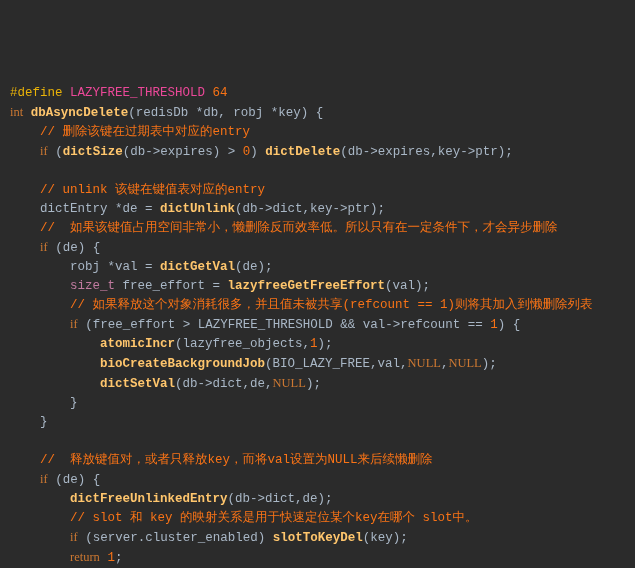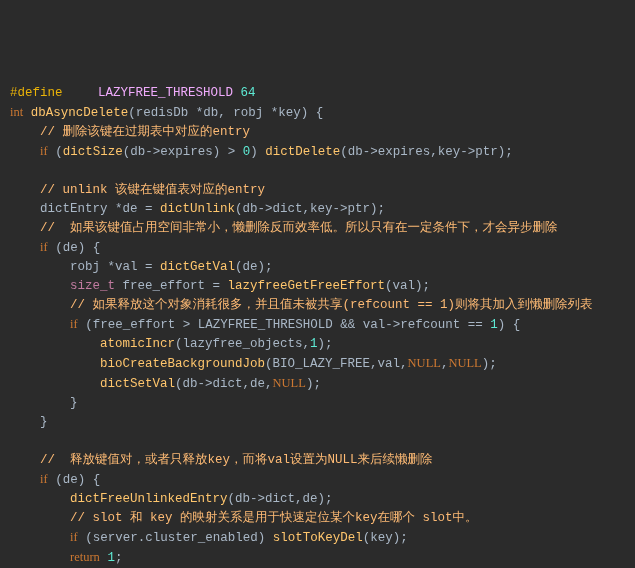--- a/index.html
+++ b/index.html
@@ -11,24 +11,24 @@
     line-height: 19px;
     color: #a9b7c6;
     width: 635px;
     height: 568px;
     box-sizing: border-box;
     white-space: pre;
     overflow: hidden;
   }
   .kw   { color: #cc7832; font-family: Liberation Serif, serif; }        
   .def  { color: #eab308; }        
-  .num  { color: #5eead4; }        
-  .func { color: #ffc66d; }        
-  .cmt  { color: #fdba74; }        
-  .macro{ color: #f0abfc; margin-left: 28px; }
+  .num  { color: #f97316; }        
+  .func { color: #ffc66d; font-weight: bold; }        
+  .cmt  { color: #f97316; }        
+  .macro{ color: #ec4899; }
   .pink { color: #c17ba0; margin-top: 20px; }
   .line { display: block; }
 </style>
 </head>
 <body>
 
 
 
 <div><span class="line"><span class="def">#define</span> <span class="macro">LAZYFREE_THRESHOLD</span> <span class="num">64</span></span><span class="line"><span class="kw">int</span> <span class="func">dbAsyncDelete</span><span>(redisDb *db, robj *key) {</span></span><span class="line">    <span class="cmt">// 删除该键在过期表中对应的entry</span></span><span class="line">    <span class="kw">if</span><span> (</span><span class="func">dictSize</span><span>(db-&gt;expires) &gt; </span><span class="num">0</span><span>) </span><span class="func">dictDelete</span><span>(db-&gt;expires,key-&gt;ptr);</span></span><span class="line"> </span><span class="line">    <span class="cmt">// unlink 该键在键值表对应的entry</span></span><span class="line">    <span>dictEntry *de = </span><span class="func">dictUnlink</span><span>(db-&gt;dict,key-&gt;ptr);</span></span><span class="line">    <span class="cmt">//  如果该键值占用空间非常小，懒删除反而效率低。所以只有在一定条件下，才会异步删除</span></span><span class="line">    <span class="kw">if</span><span> (de) {</span></span><span class="line">        <span>robj *val = </span><span class="func">dictGetVal</span><span>(de);</span></span><span class="line">        <span class="pink">size_t</span><span> free_effort = </span><span class="func">lazyfreeGetFreeEffort</span><span>(val);</span></span><span class="line">        <span class="cmt">// 如果释放这个对象消耗很多，并且值未被共享(refcount == 1)则将其加入到懒删除列表</span></span><span class="line">        <span class="kw">if</span><span> (free_effort &gt; LAZYFREE_THRESHOLD &amp;&amp; val-&gt;refcount == </span><span class="num">1</span><span>) {</span></span><span class="line">            <span class="func">atomicIncr</span><span>(lazyfree_objects,</span><span class="num">1</span><span>);</span></span><span class="line">            <span class="func">bioCreateBackgroundJob</span><span>(BIO_LAZY_FREE,val,</span><span class="kw">NULL</span><span>,</span><span class="kw">NULL</span><span>);</span></span><span class="line">            <span class="func">dictSetVal</span><span>(db-&gt;dict,de,</span><span class="kw">NULL</span><span>);</span></span><span class="line">        <span>}</span></span><span class="line">    <span>}</span></span><span class="line"> </span><span class="line">    <span class="cmt">//  释放键值对，或者只释放key，而将val设置为NULL来后续懒删除</span></span><span class="line">    <span class="kw">if</span><span> (de) {</span></span><span class="line">        <span class="func">dictFreeUnlinkedEntry</span><span>(db-&gt;dict,de);</span></span><span class="line">        <span class="cmt">// slot 和 key 的映射关系是用于快速定位某个key在哪个 slot中。</span></span><span class="line">        <span class="kw">if</span><span> (server.cluster_enabled) </span><span class="func">slotToKeyDel</span><span>(key);</span></span><span class="line">        <span class="kw">return</span><span class="num"> 1</span><span>;</span></span><span class="line">    <span>} </span><span class="kw">else</span><span> {</span></span></div>
 

